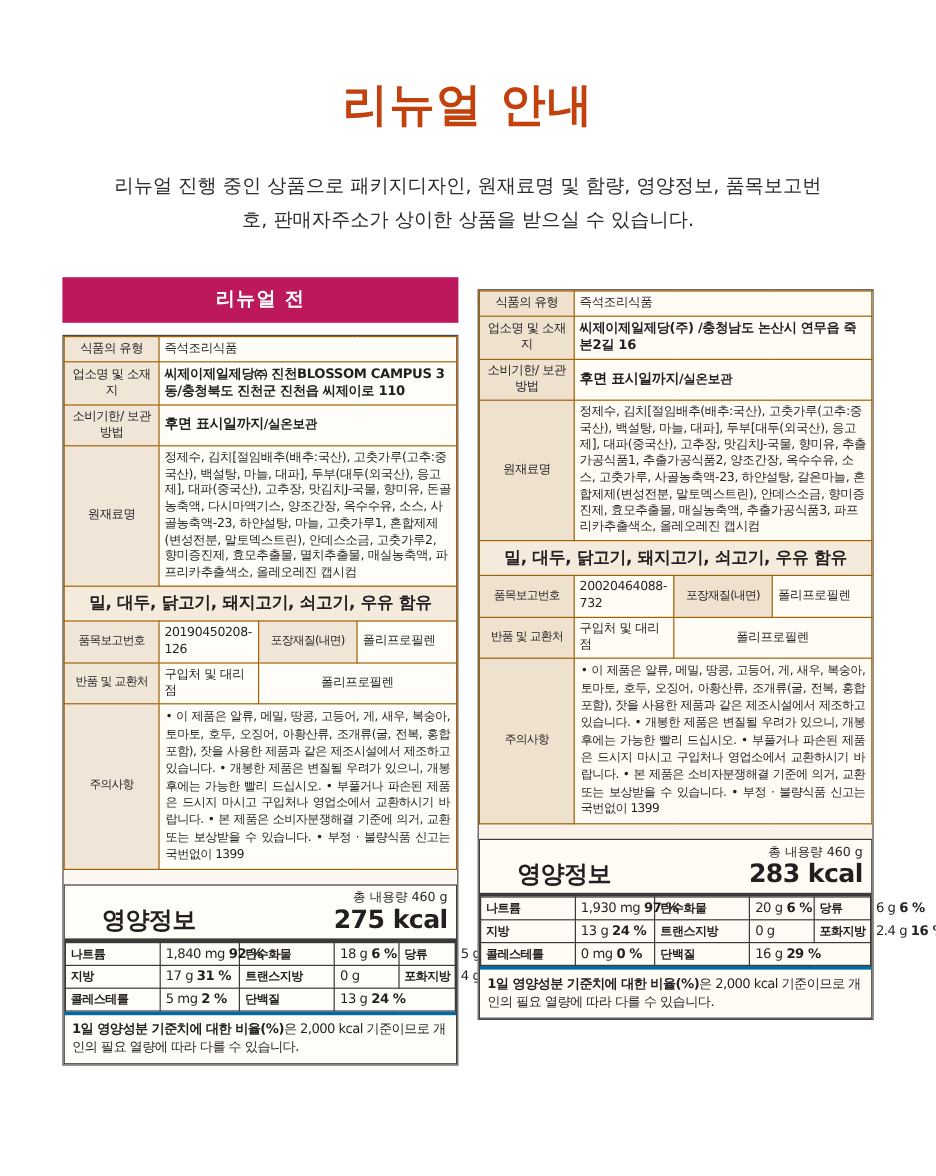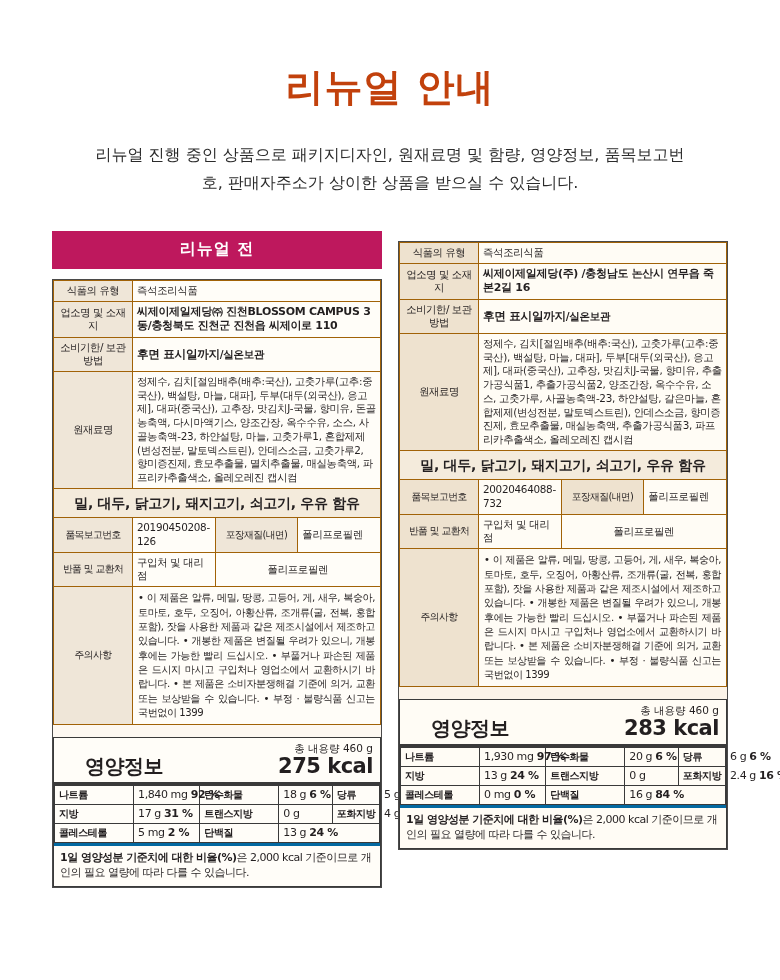--- a/index.html
+++ b/index.html
@@ -365,21 +365,21 @@
               <td class="vl"><span>13 g</span> <span class="pct">24 %</span></td>
               <td class="nm">트랜스지방</td>
               <td class="vl"><span>0 g</span></td>
               <td class="nm">포화지방</td>
               <td class="vl"><span>2.4 g</span> <span class="pct">16 %</span></td>
             </tr>
             <tr>
               <td class="nm">콜레스테롤</td>
               <td class="vl"><span>0 mg</span> <span class="pct">0 %</span></td>
               <td class="nm">단백질</td>
-              <td class="vl" colspan="3"><span>16 g</span> <span class="pct">84 %</span></td>
+              <td class="vl" colspan="3"><span>16 g</span> <span class="pct">29 %</span></td>
             </tr>
           </tbody>
             </table>
           <div class="nutri-foot"><b>1일 영양성분 기준치에 대한 비율(%)</b><span>은 2,000 kcal 기준이므로 개인의 필요 열량에 따라 다를 수 있습니다.</span></div>
         </div>
       </div>
     </div>
 
   </div>
 </div>

